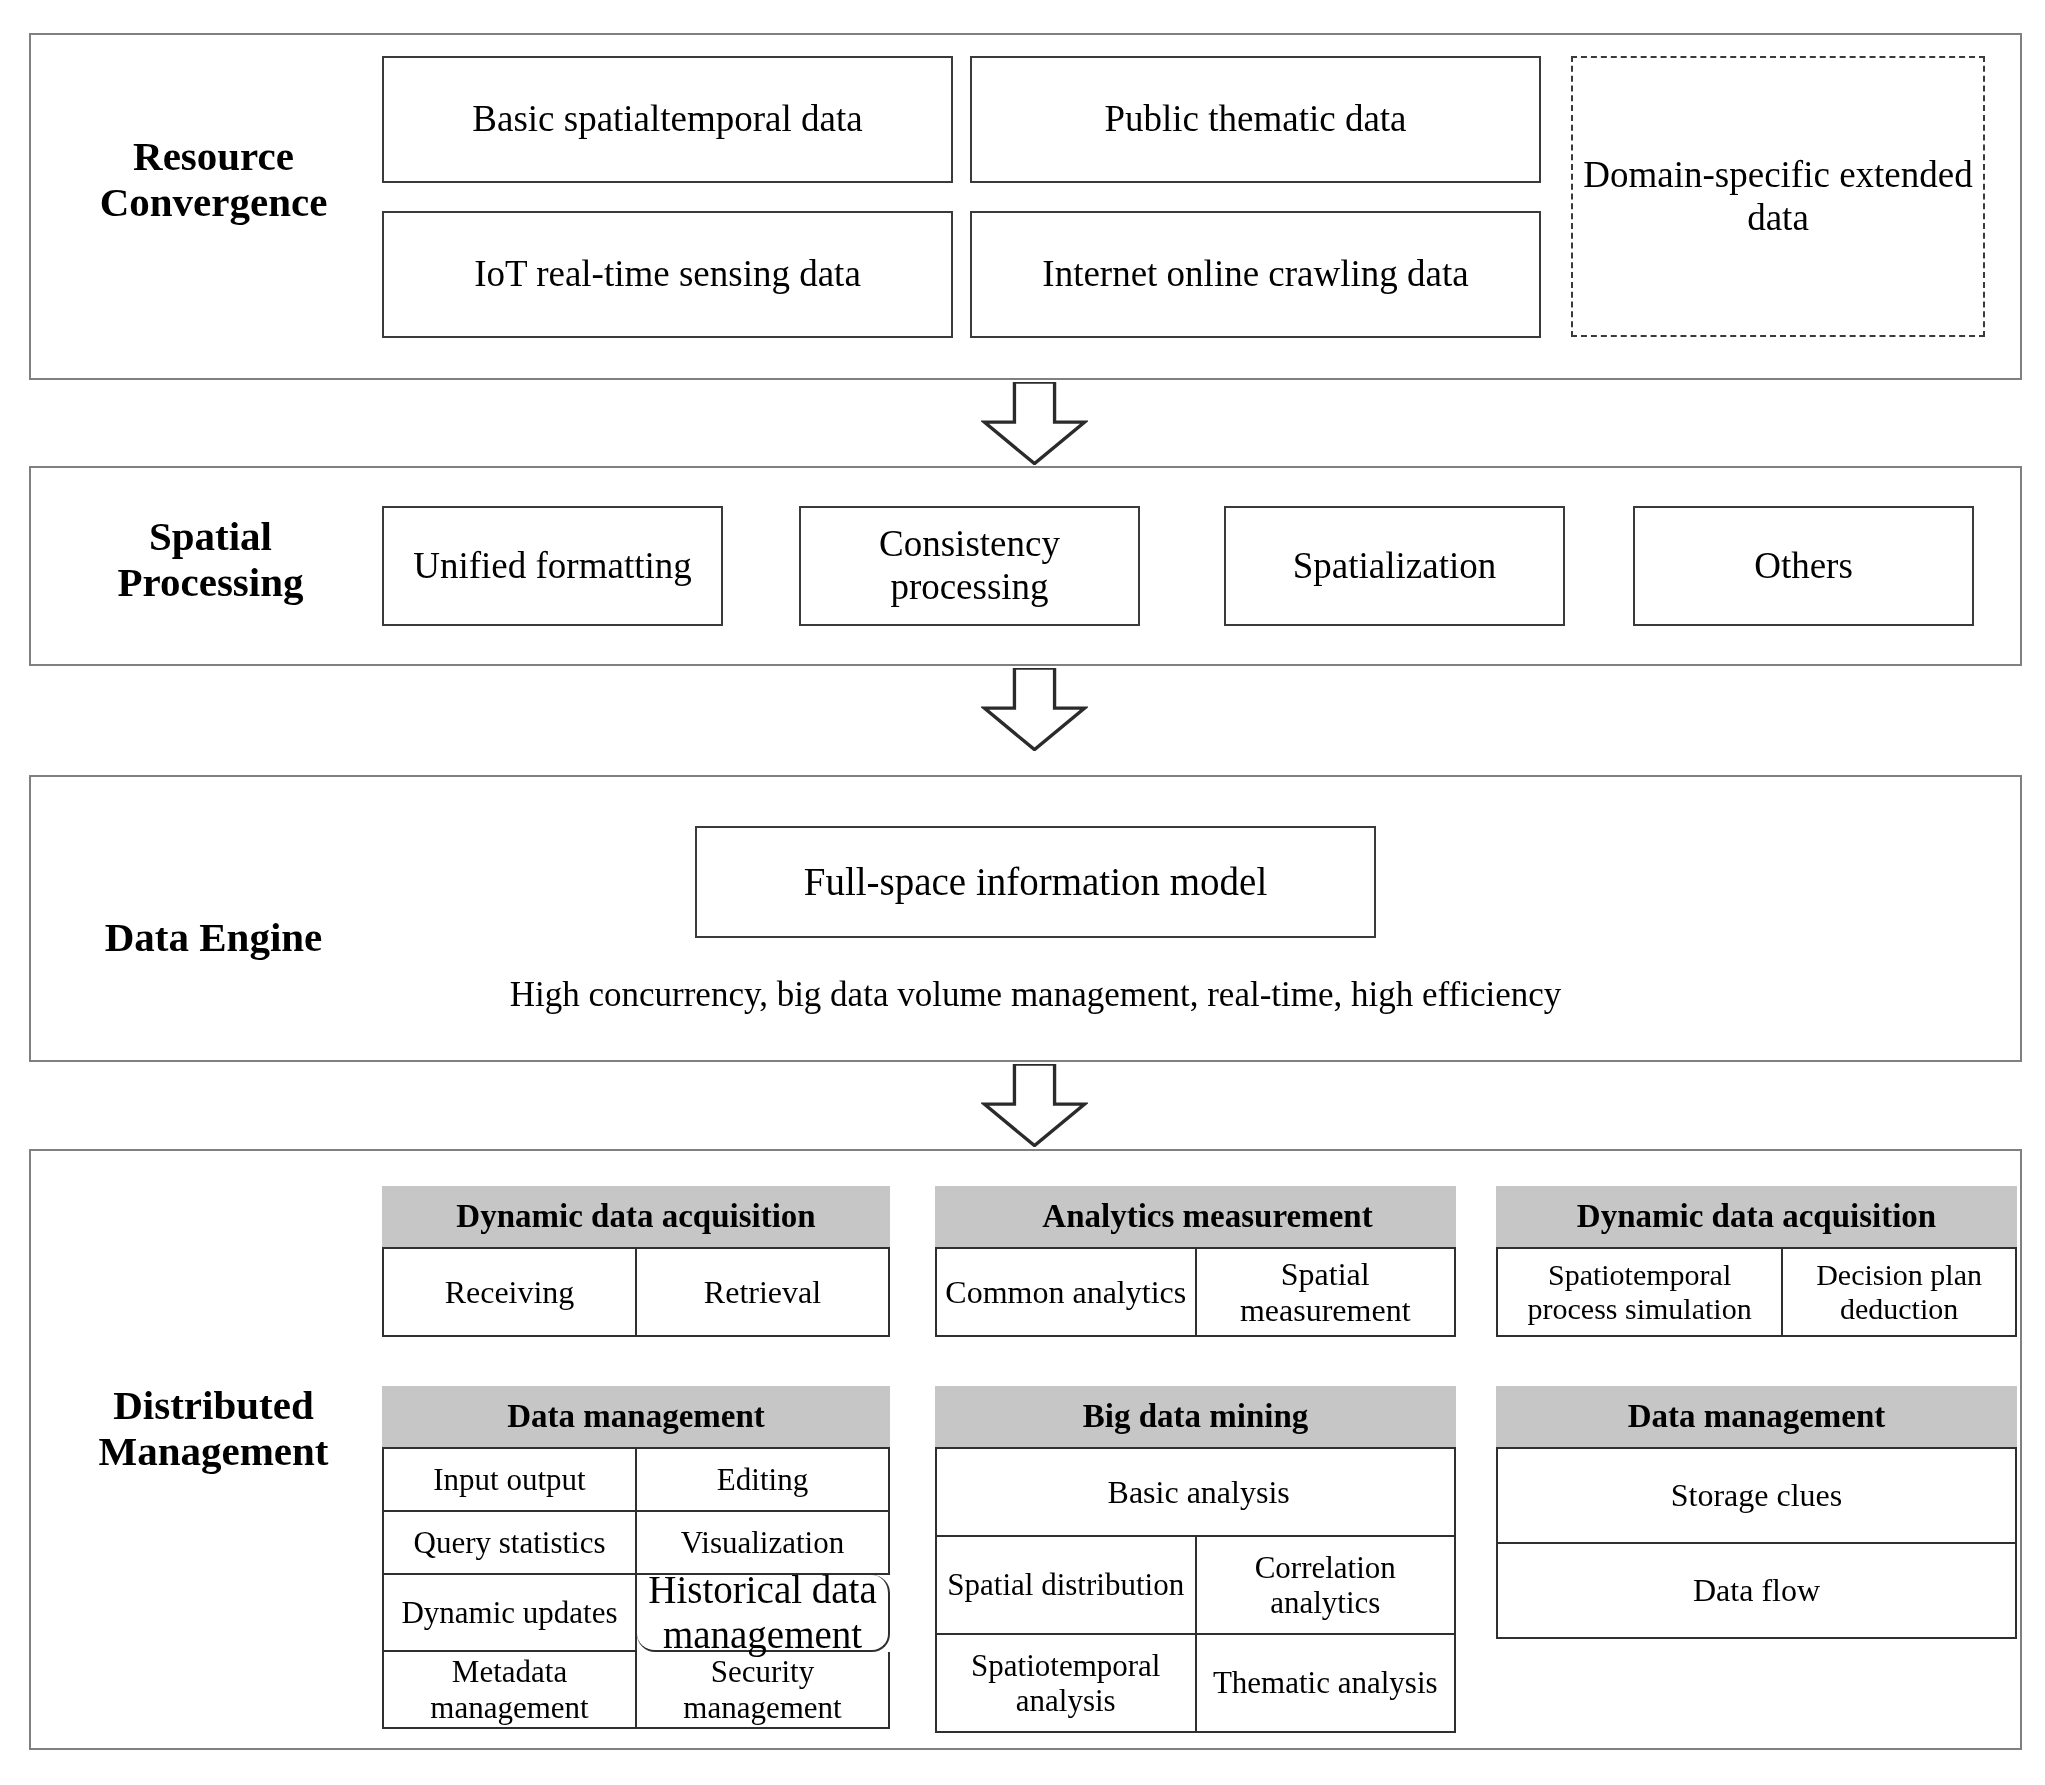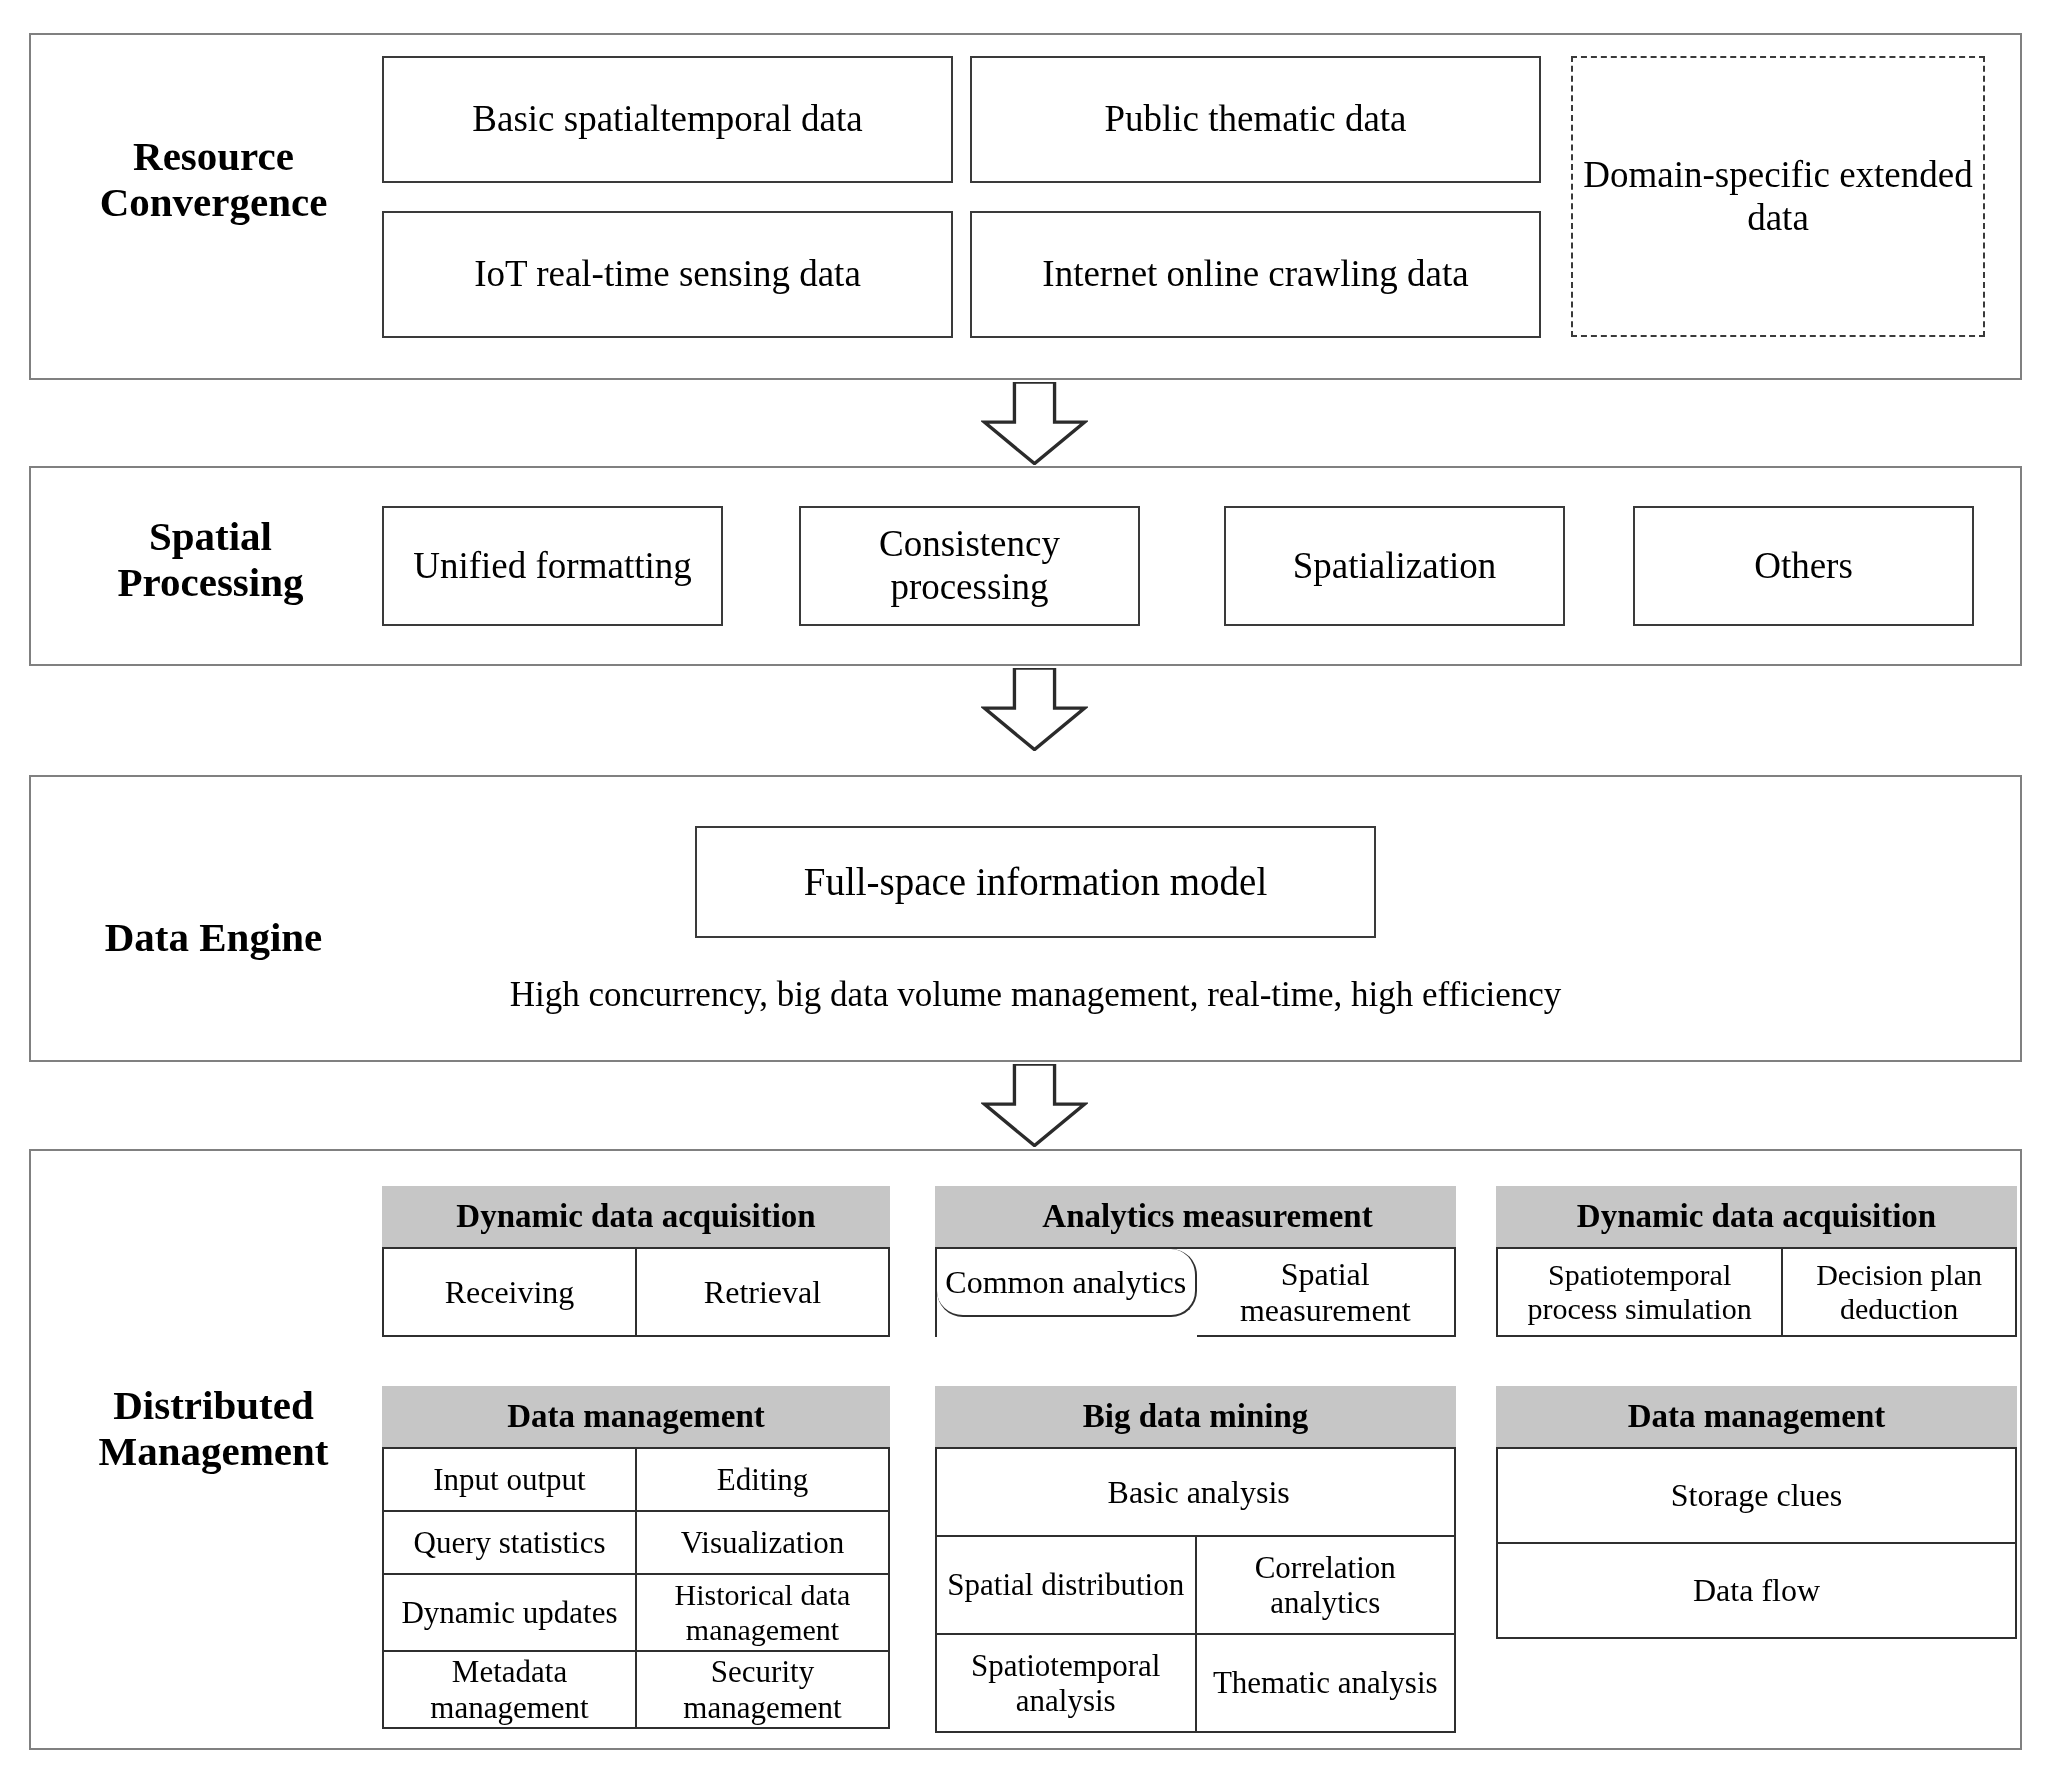--- a/index.html
+++ b/index.html
@@ -146,42 +146,42 @@
     <div class="module-head" style="height:61px;font-size:33px;">Dynamic data acquisition</div>
     <div class="module-grid" style="grid-template-columns:1fr 1fr;">
       <div class="cell" style="height:88px;font-size:32px;">Receiving</div>
       <div class="cell" style="height:88px;font-size:32px;">Retrieval</div>
     </div>
   </div>
 
   <div class="module" style="left:935px;top:1186px;width:521px;">
     <div class="module-head" style="height:61px;font-size:33px;padding-left:24px;">Analytics measurement</div>
     <div class="module-grid" style="grid-template-columns:1fr 1fr;">
-      <div class="cell" style="height:68px;font-size:32px;border-radius:26px;">Common analytics</div>
+      <div class="cell" style="height:88px;font-size:32px;">Common analytics</div>
       <div class="cell" style="height:88px;font-size:32px;">Spatial measurement</div>
     </div>
   </div>
 
   <div class="module" style="left:1496px;top:1186px;width:521px;">
     <div class="module-head" style="height:61px;font-size:33px;">Dynamic data acquisition</div>
     <div class="module-grid" style="grid-template-columns:1.22fr 1fr;">
       <div class="cell" style="height:88px;font-size:30px;">Spatiotemporal process simulation</div>
       <div class="cell" style="height:88px;font-size:30px;">Decision plan deduction</div>
     </div>
   </div>
 
   <div class="module" style="left:382px;top:1386px;width:508px;">
     <div class="module-head" style="height:61px;font-size:33px;">Data management</div>
     <div class="module-grid" style="grid-template-columns:1fr 1fr;grid-auto-rows:min-content;">
       <div class="cell" style="height:63px;font-size:31px;">Input output</div>
       <div class="cell" style="height:63px;font-size:31px;">Editing</div>
       <div class="cell" style="height:63px;font-size:31px;">Query statistics</div>
       <div class="cell" style="height:63px;font-size:31px;">Visualization</div>
       <div class="cell" style="height:77px;font-size:31px;">Dynamic updates</div>
-      <div class="cell" style="height:77px;font-size:30px;">Historical data management</div>
+      <div class="cell" style="height:77px;font-size:39px;border-radius:18px;">Historical data management</div>
       <div class="cell" style="height:77px;font-size:31px;">Metadata management</div>
       <div class="cell" style="height:77px;font-size:31px;">Security management</div>
     </div>
   </div>
 
   <div class="module" style="left:935px;top:1386px;width:521px;">
     <div class="module-head" style="height:61px;font-size:33px;">Big data mining</div>
     <div class="module-grid" style="grid-template-columns:1fr 1fr;grid-auto-rows:min-content;">
       <div class="cell span2" style="height:88px;font-size:32px;">Basic analysis</div>
       <div class="cell" style="height:98px;font-size:31px;">Spatial distribution</div>

